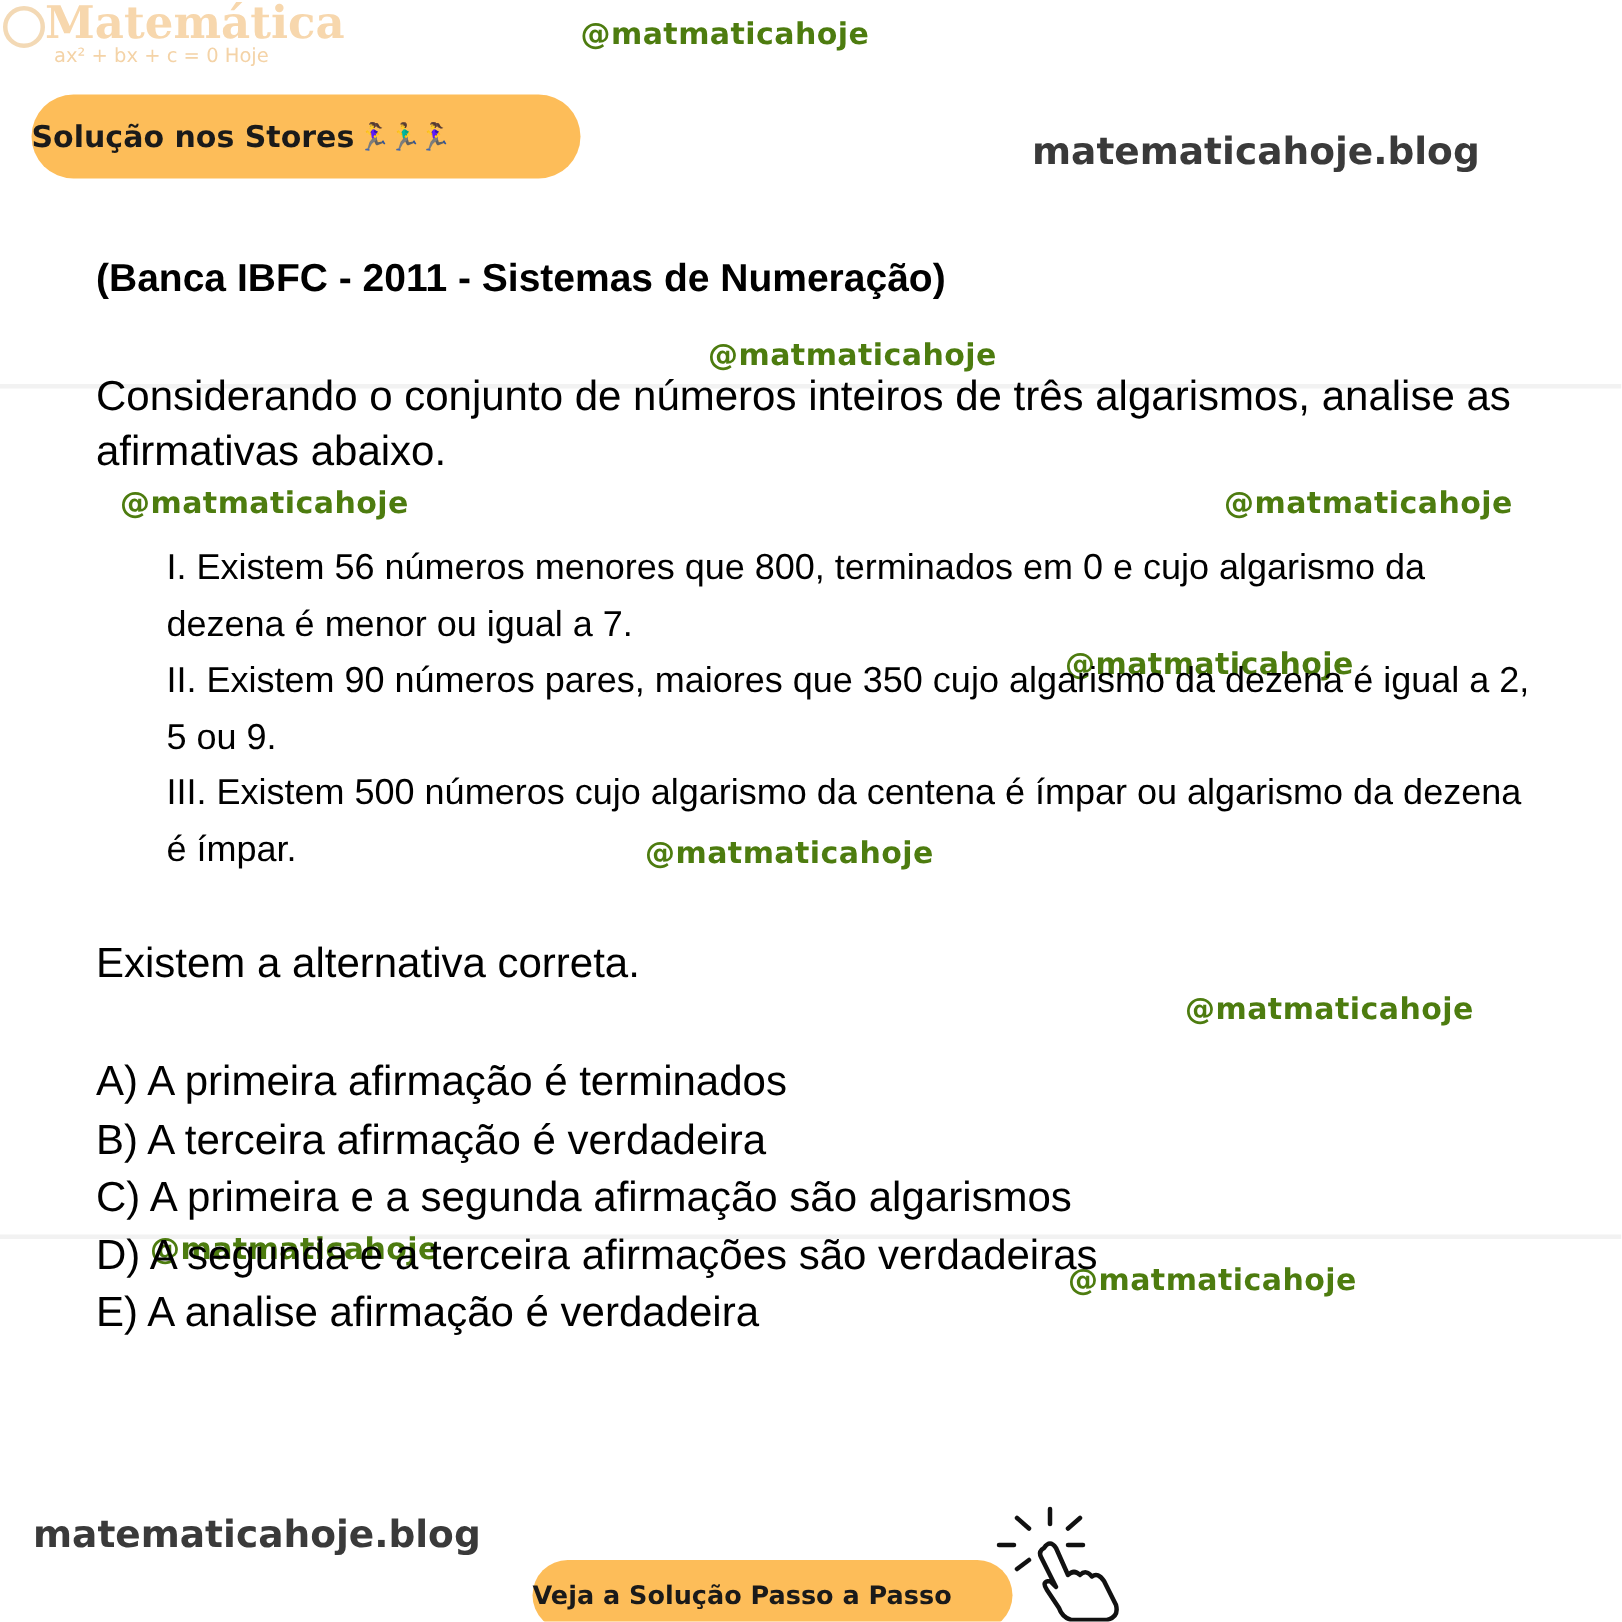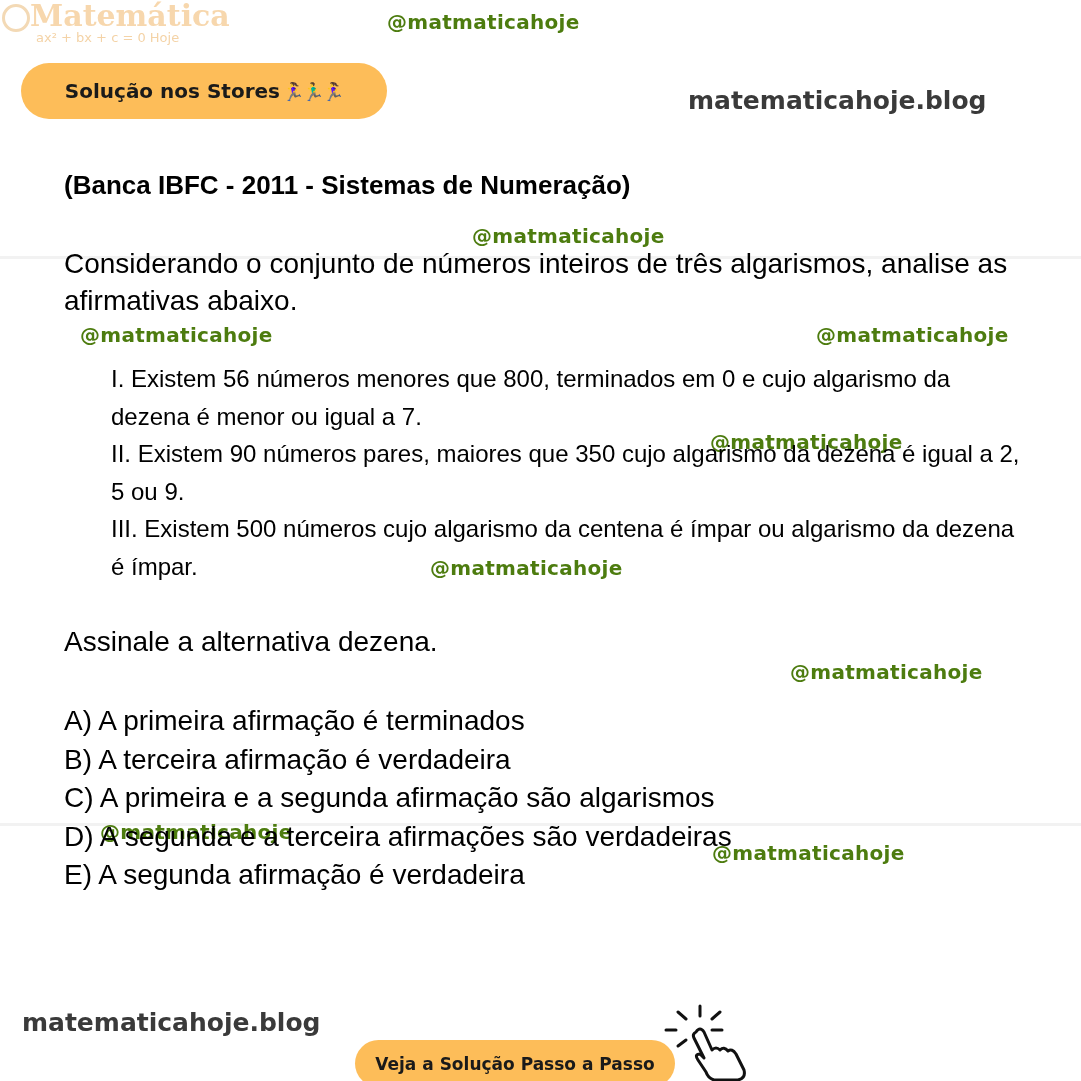--- a/index.html
+++ b/index.html
@@ -21,21 +21,21 @@
   .logo-sub {
     position: absolute; left: 36px; top: 30px; font-family: "DejaVu Sans", sans-serif;
     font-size: 13px; color: #f4d3a7; white-space: nowrap;
   }
   .logo-pin {
     position: absolute; left: 2px; top: 4px; width: 28px; height: 28px; border-radius: 50%;
     border: 3px solid #f3d9b5; box-sizing: border-box;
   }
   .pill {
     position: absolute; background: #fdbd59; border-radius: 30px;
-    display: flex; align-items: center; justify-content: center;
+    display: flex; align-items: center; 
     font-family: "DejaVu Sans", sans-serif; font-weight: bold; color: #1a1a1a; white-space: nowrap;
   }
   .pill-top { left: 21px; top: 63px; width: 366px; height: 56px; font-size: 20px; }
   .pill-bottom { left: 355px; top: 1040px; width: 320px; height: 47px; font-size: 17px; }
   .runners { margin-left: 2px; font-size: 18px; letter-spacing: -2px; }
   .site {
     position: absolute; font-family: "DejaVu Sans", sans-serif; font-weight: bold;
     color: #3a3a3a; white-space: nowrap;
   }
   .site-top { left: 688px; top: 86px; font-size: 25px; }
@@ -79,28 +79,28 @@
 
 <div class="abs title">(Banca IBFC - 2011 - Sistemas de Numeração)</div>
 <div class="abs para">Considerando o conjunto de números inteiros de três algarismos, analise as afirmativas abaixo.</div>
 
 <div class="abs items">
   <div>I. Existem 56 números menores que 800, terminados em 0 e cujo algarismo da dezena é menor ou igual a 7.</div>
   <div>II. Existem 90 números pares, maiores que 350 cujo algarismo da dezena é igual a 2, 5 ou 9.</div>
   <div>III. Existem 500 números cujo algarismo da centena é ímpar ou algarismo da dezena é ímpar.</div>
 </div>
 
-<div class="abs instr">Assinale a alternativa dezena.</div>
+<div class="abs instr">Existem a alternativa correta.</div>
 
 <div class="abs options">
   <div>A) A primeira afirmação é terminados</div>
   <div>B) A terceira afirmação é verdadeira</div>
   <div>C) A primeira e a segunda afirmação são algarismos</div>
   <div>D) A segunda e a terceira afirmações são verdadeiras</div>
-  <div>E) A segunda afirmação é verdadeira</div>
+  <div>E) A analise afirmação é verdadeira</div>
 </div>
 
 <div class="site site-bottom">matematicahoje.blog</div>
 
 <div class="pill pill-bottom">
   <span>Veja a Solução Passo a Passo</span>
 </div>
 
 <svg class="hand" viewBox="0 0 90 78" fill="none" stroke="#111" stroke-width="3" stroke-linecap="round" stroke-linejoin="round">
   <line x1="2" y1="26" x2="12" y2="26"></line>

